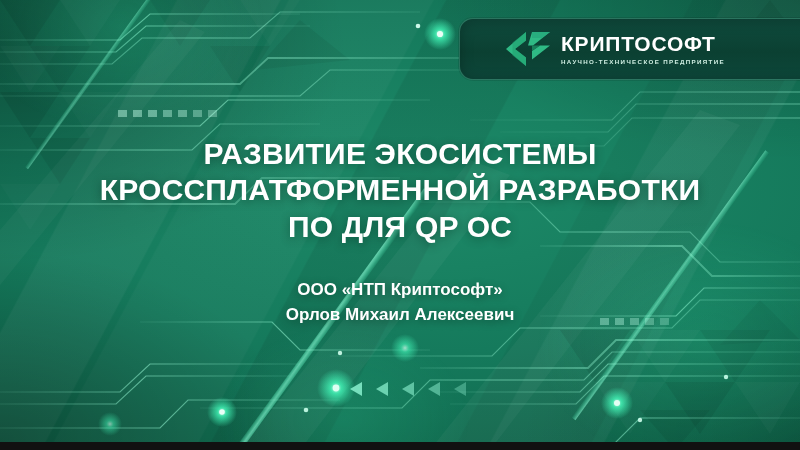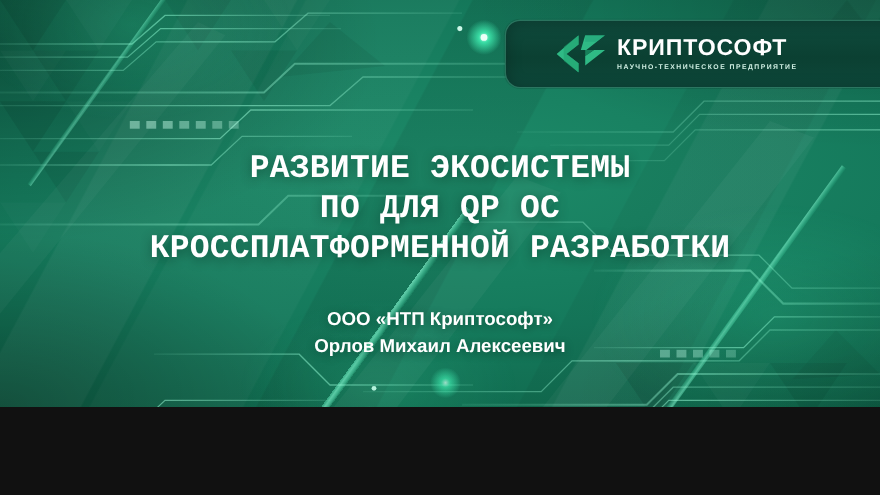--- a/index.html
+++ b/index.html
@@ -4,21 +4,21 @@
 <title>Presentation Title Slide</title>
 <style>
   html, body {
     margin: 0;
     padding: 0;
     background: #111;
   }
   #slide {
     position: relative;
     width: 800px;
-    height: 370px;
+    height: 442px;
     overflow: hidden;
     font-family: "Liberation Sans", "DejaVu Sans", sans-serif;
     background: #14785a;
     user-select: none;
   }
 
   
   .layer {
     position: absolute;
     inset: 0;
@@ -114,21 +114,20 @@
   }
   #slide-title {
     color: #ffffff;
     font-size: 30px;
     font-weight: 700;
     line-height: 1.21;
     letter-spacing: 0.2px;
     text-transform: uppercase;
     text-shadow: 0 2px 10px rgba(0,40,28,0.45);
     margin: 0;
-    font-family: Liberation Mono, monospace;
   }
   #slide-title .tline { display: block; white-space: nowrap; }
   #byline {
     margin-top: 32px;
     color: #ffffff;
     font-size: 17px;
     font-weight: 700;
     line-height: 1.5;
     text-shadow: 0 2px 8px rgba(0,40,28,0.45);
   }
@@ -307,22 +306,22 @@
     </svg>
     <div id="logo-words">
       <div id="logo-name">КРИПТОСОФТ</div>
       <div id="logo-tagline">НАУЧНО-ТЕХНИЧЕСКОЕ ПРЕДПРИЯТИЕ</div>
     </div>
   </div>
 
   <div id="content">
     <h1 id="slide-title">
       <span class="tline">РАЗВИТИЕ ЭКОСИСТЕМЫ</span>
+      <span class="tline">КРОССПЛАТФОРМЕННОЙ РАЗРАБОТКИ</span>
       <span class="tline">ПО ДЛЯ QP ОС</span>
-      <span class="tline">КРОССПЛАТФОРМЕННОЙ РАЗРАБОТКИ</span>
     </h1>
     <div id="byline">
       <span class="bline">ООО «НТП Криптософт»</span>
       <span class="bline">Орлов Михаил Алексеевич</span>
     </div>
   </div>
 
 </div>
 
 </body></html>

